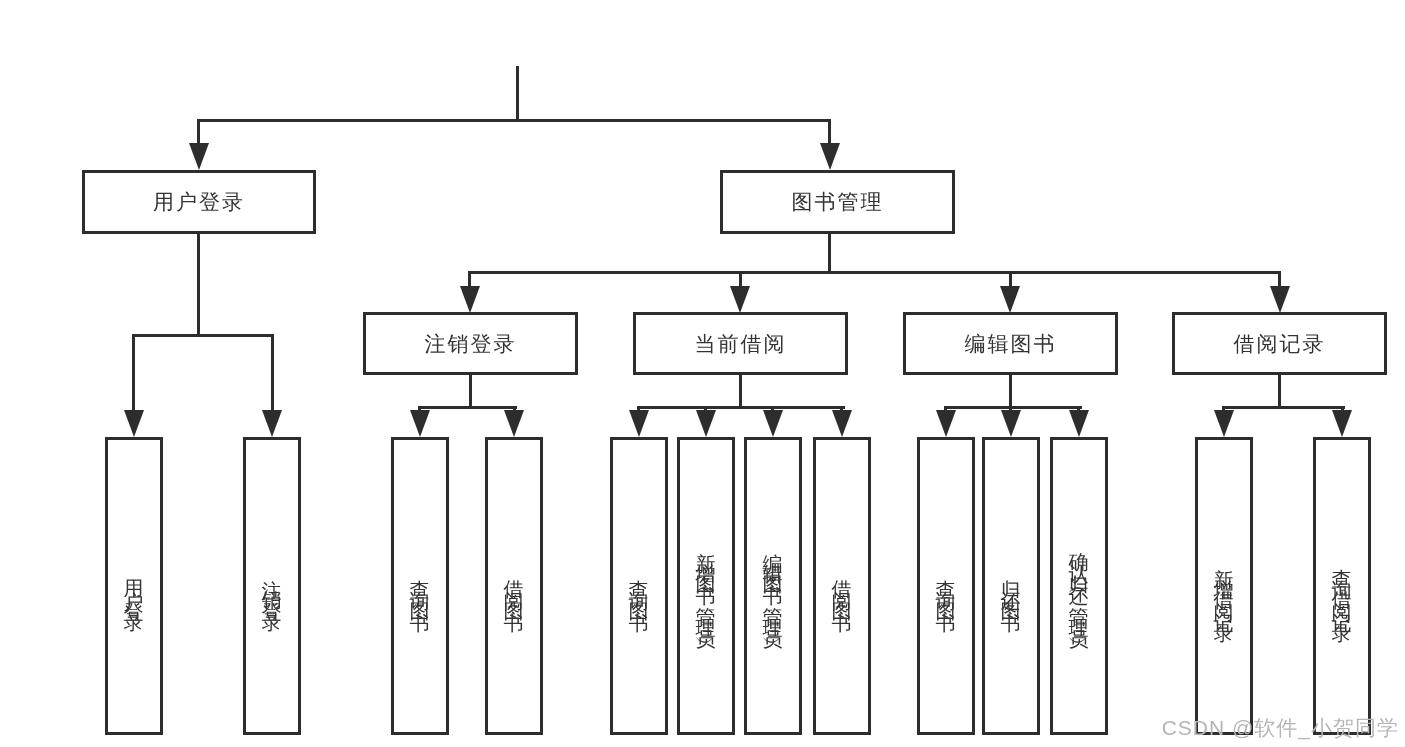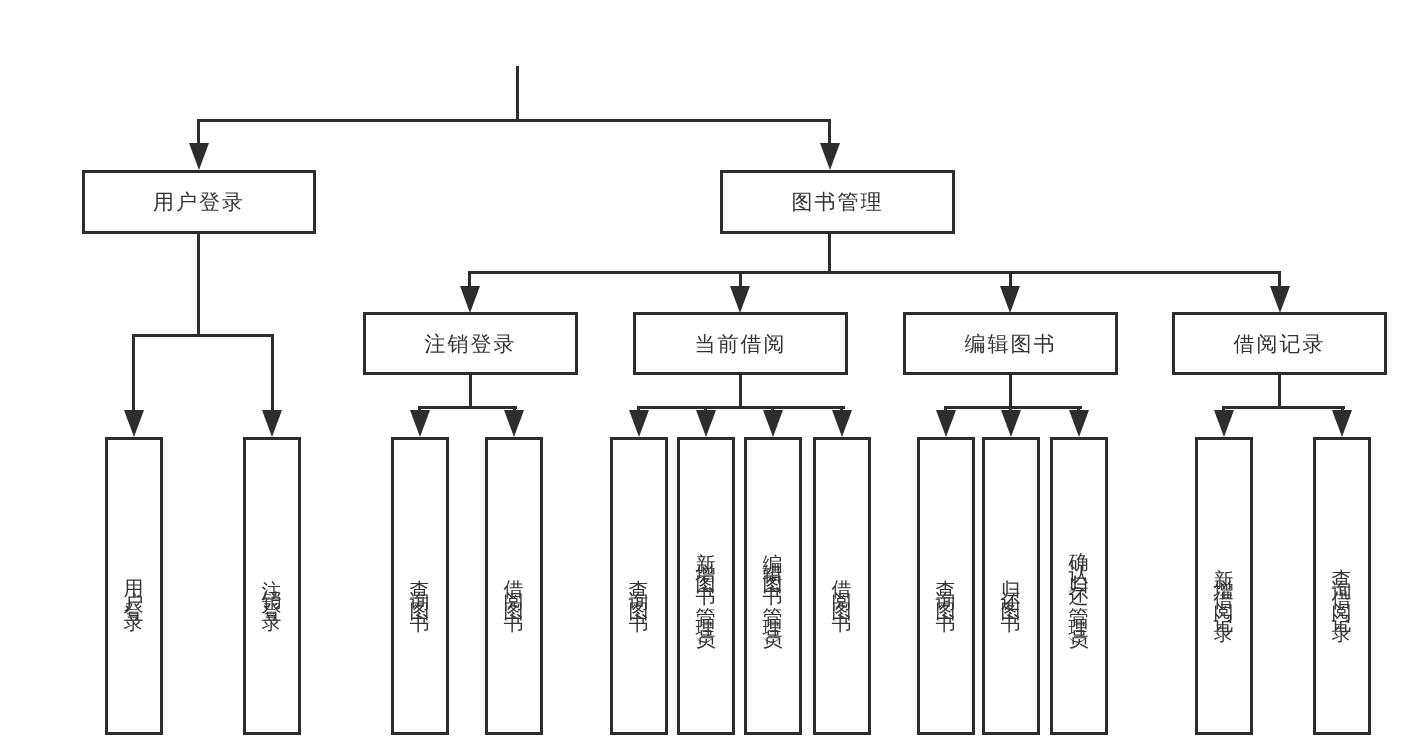--- a/index.html
+++ b/index.html
@@ -167,14 +167,15 @@
   <div class="box v-box" style="left:917px;top:437px;width:58px;height:298px;">查询图书</div>
 
   <div class="box v-box" style="left:982px;top:437px;width:58px;height:298px;">归还图书</div>
 
   <div class="box v-box" style="left:1050px;top:437px;width:58px;height:298px;">确认归还（管理员）</div>
 
   <div class="box v-box" style="left:1195px;top:437px;width:58px;height:298px;">新增借阅记录</div>
 
   <div class="box v-box" style="left:1313px;top:437px;width:58px;height:298px;">查询借阅记录</div>
 
+  <div class="watermark">CSDN @软件_小贺同学</div>
 
 </div>
 
 </body></html>

